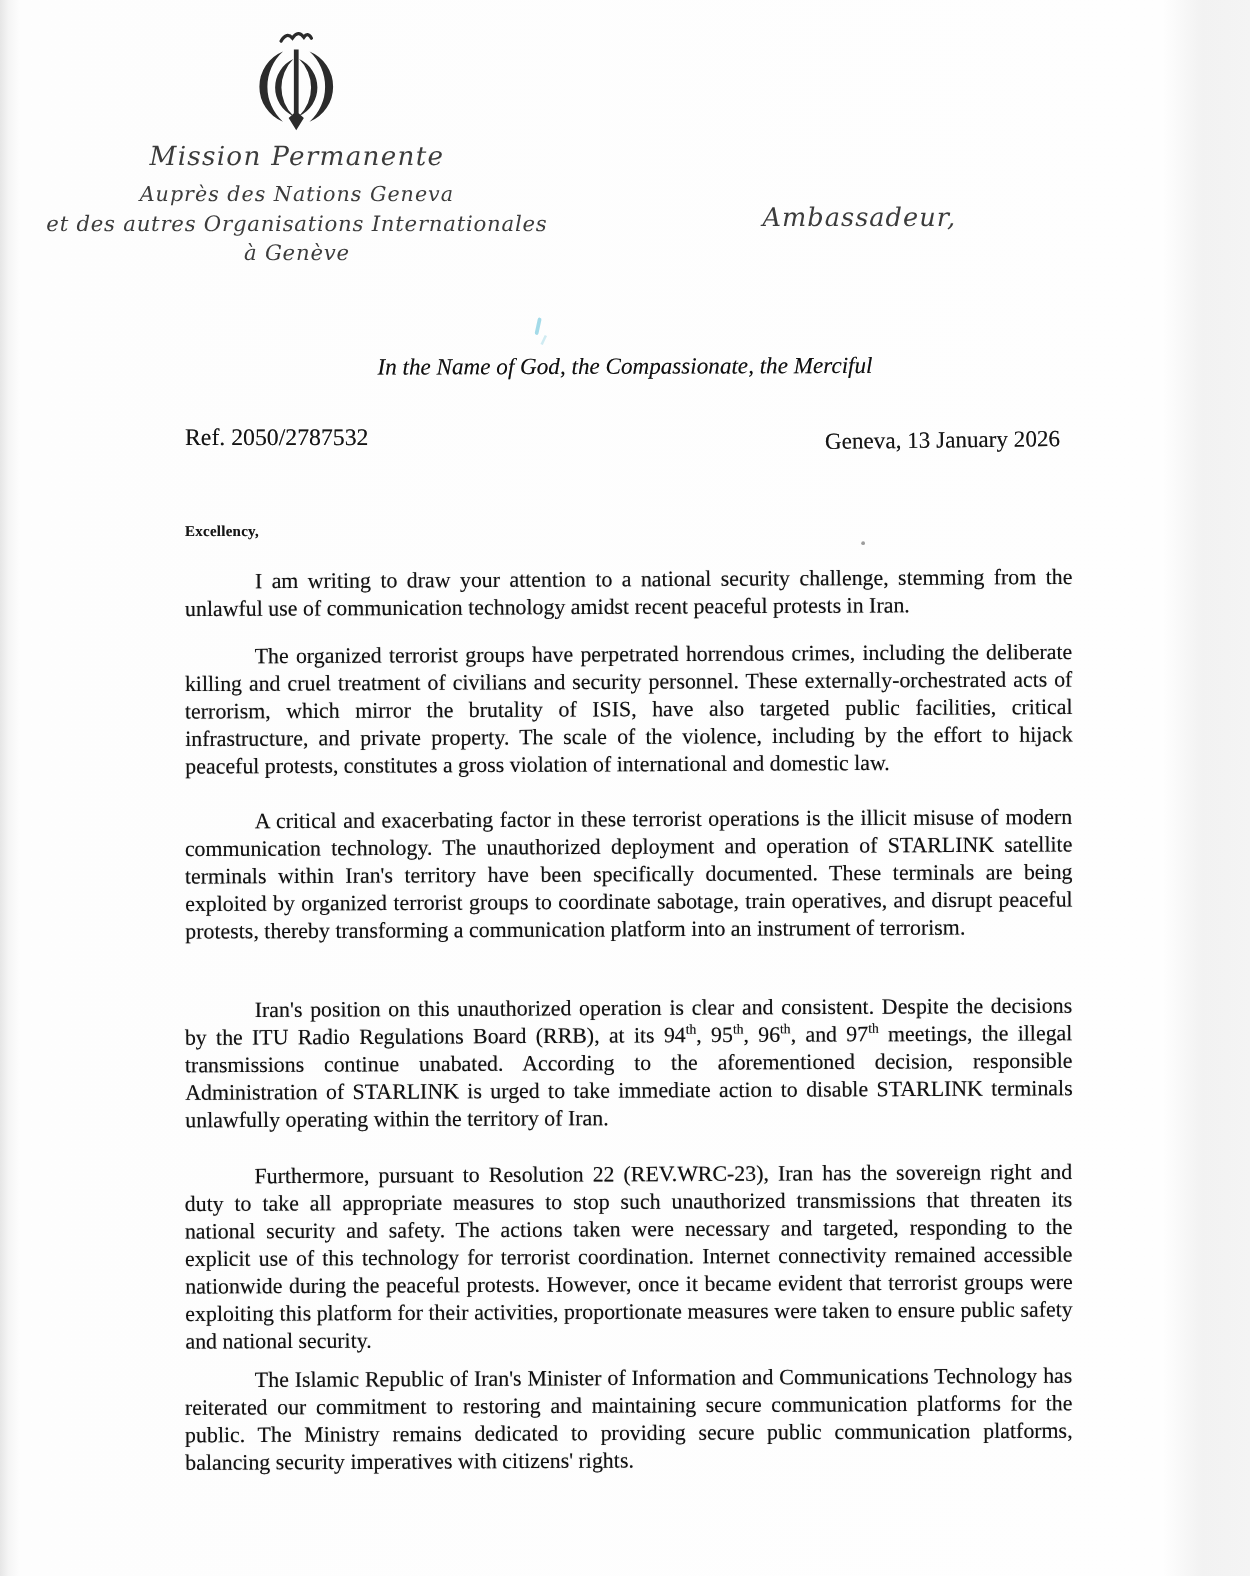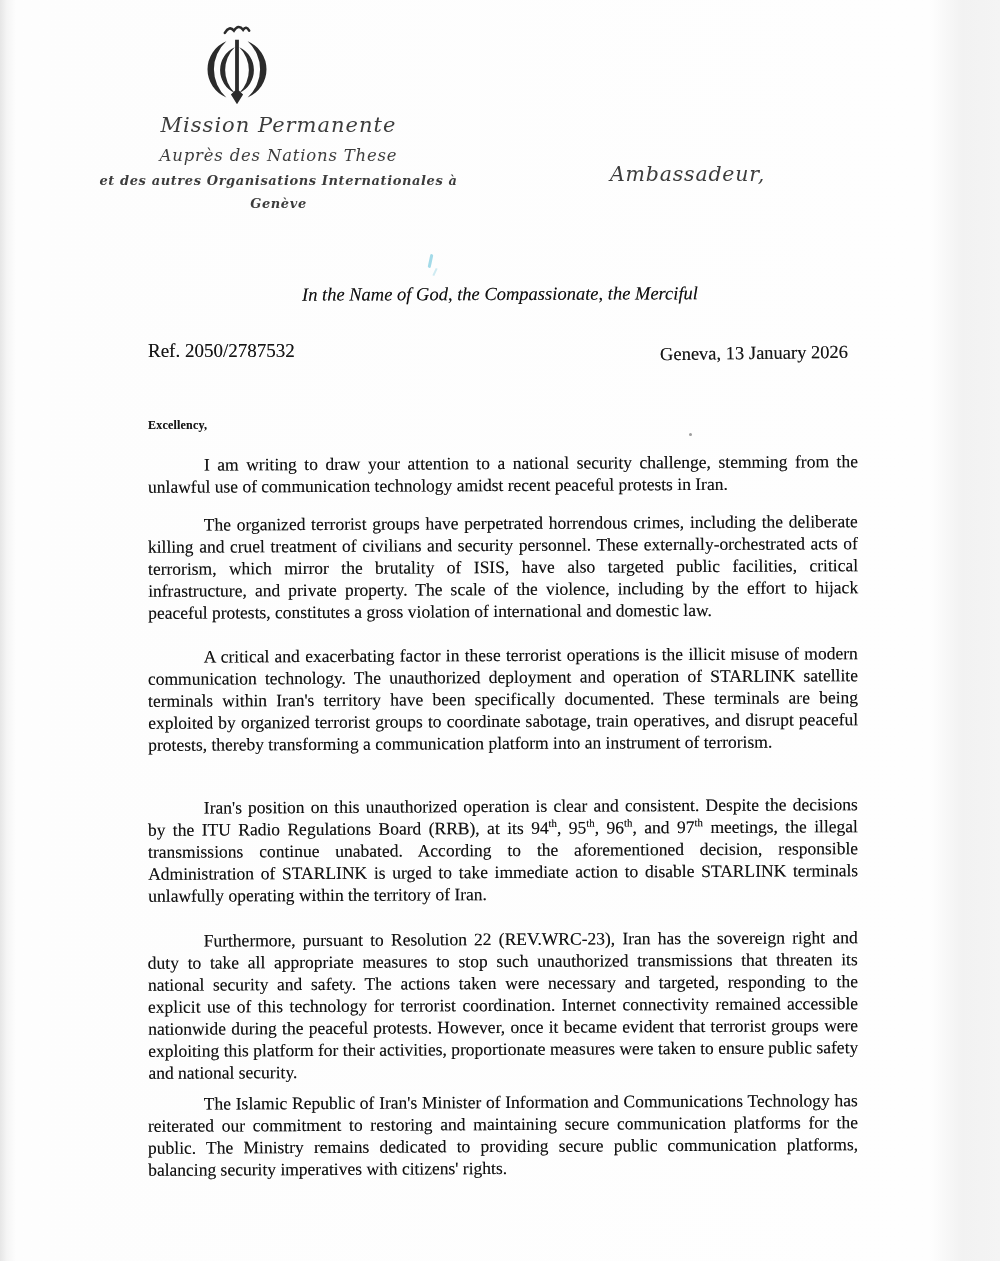--- a/index.html
+++ b/index.html
@@ -28,26 +28,25 @@
   }
   .lh-left {
     position: absolute;
     left: 30px;
     top: 112px;
     width: 415px;
     text-align: center;
     color: #3c3c3c;
     font-family: "DejaVu Serif", serif;
     font-style: italic;
-    margin-left: 41px;
   }
   .lh-left .l1 { font-size: 21px; letter-spacing: 1px; line-height: 27px; }
   .lh-left .l2 { font-size: 21px; letter-spacing: 0.5px; line-height: 30px; }
   .lh-left .l3 { font-size: 16.5px; letter-spacing: 0.8px; line-height: 26px; margin-top: 4px; }
-  .lh-left .l4 { font-size: 13px; letter-spacing: 0.6px; line-height: 23px; font-weight: bold; }
+  .lh-left .l4 { font-size: 17px; letter-spacing: 0.6px; line-height: 23px; }
   .lh-right {
     position: absolute;
     left: 610px;
     top: 160px;
     width: 320px;
     text-align: left;
     color: #3c3c3c;
     font-family: "DejaVu Serif", serif;
     font-style: italic;
     font-size: 20.5px;
@@ -158,21 +157,21 @@
       <path d="M 64 26 A 40 40 0 0 1 64 100 A 50 50 0 0 0 64 26 Z"></path>
 
       <path d="M 47.5 24 L 52.5 24 L 52.5 91 L 58 96 L 50 109 L 42 96 L 47.5 91 Z"></path>
     </g>
 
     <path d="M 34 15 Q 40 5 46 12 Q 52 3 58 11 Q 62 5 66 12" fill="none" stroke="#2b2b2b" stroke-width="3.4" stroke-linecap="round"></path>
   </svg>
 
   <div class="lh-left">
     <div class="l1">Mission Permanente</div>
-    <div class="l3">Auprès des Nations These</div>
+    <div class="l3">Auprès des Nations Geneva</div>
     <div class="l4">et des autres Organisations Internationales à Genève</div>
   </div>
 
   <div class="lh-right">
     <div>Ambassadeur,</div>
   </div>
 
   <div class="artifact-cyan"></div>
   <div class="artifact-cyan2"></div>
   <div class="artifact-dot"></div>

